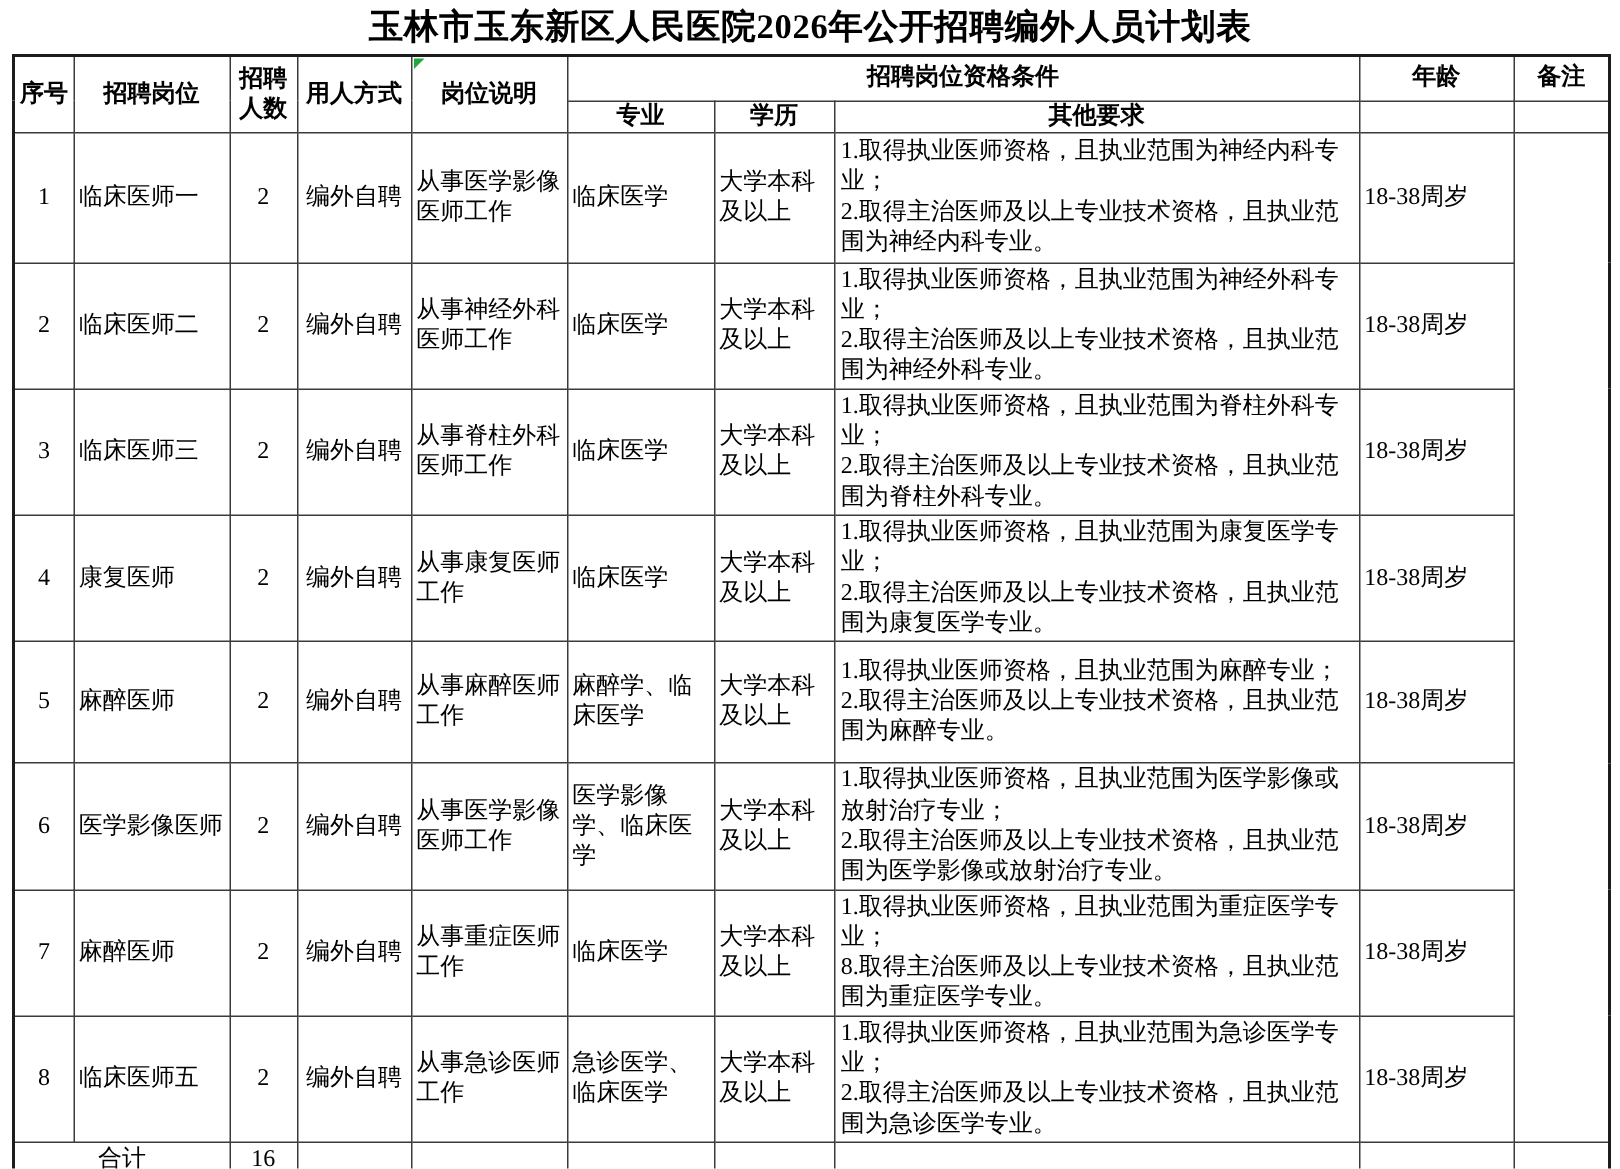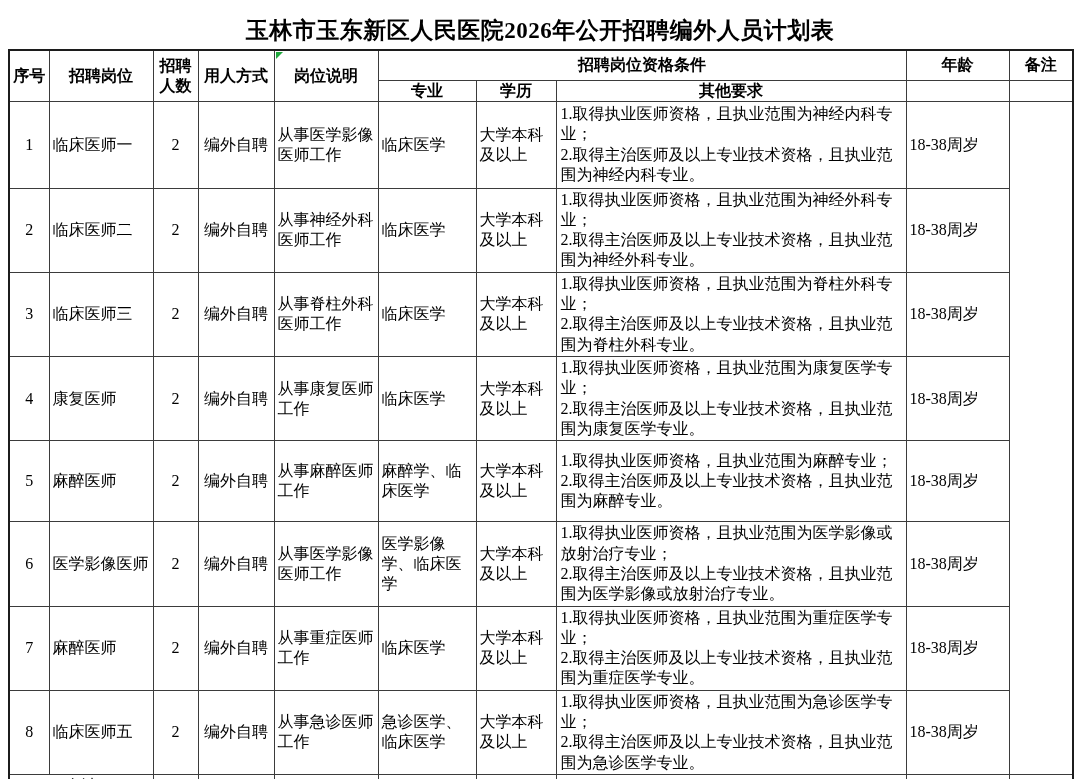--- a/index.html
+++ b/index.html
@@ -3,21 +3,21 @@
 <meta charset="utf-8">
 <style>
   html,body{margin:0;padding:0;}
   body{
     width:1080px;height:779px;background:#ffffff;color:#000;
     font-family:"Liberation Serif","DejaVu Serif",serif;
     position:relative;overflow:hidden;
   }
   .title{
     width:1080px;text-align:center;font-size:23px;font-weight:bold;
-    padding-top:15px;letter-spacing:0.5px;
+    padding-top:2px;letter-spacing:0.5px;
   }
   table{
     border-collapse:collapse;table-layout:fixed;
     margin:3px 0 0 8px;width:1064px;
     border:2px solid #1c1c1c;
   }
   th,td{
     border:1px solid #3b3b3b;
     overflow:hidden;
     vertical-align:middle;
@@ -157,21 +157,21 @@
       </tr>
       <tr style="height: 81px;">
         <td class="center">7</td>
         <td>麻醉医师</td>
         <td class="center">2</td>
         <td class="center">编外自聘</td>
         <td>从事重症医师工作</td>
         <td>临床医学</td>
         <td>大学本科及以上</td>
         <td class="req">1.取得执业医师资格，且执业范围为重症医学专业；
-2.取得主治医师及以上专业技术资格，且执业范围为重症医学专业。</td>
+8.取得主治医师及以上专业技术资格，且执业范围为重症医学专业。</td>
         <td>18-38周岁</td>
       </tr>
       <tr style="height: 81px;">
         <td class="center">8</td>
         <td>临床医师五</td>
         <td class="center">2</td>
         <td class="center">编外自聘</td>
         <td>从事急诊医师工作</td>
         <td>急诊医学、临床医学</td>
         <td>大学本科及以上</td>

